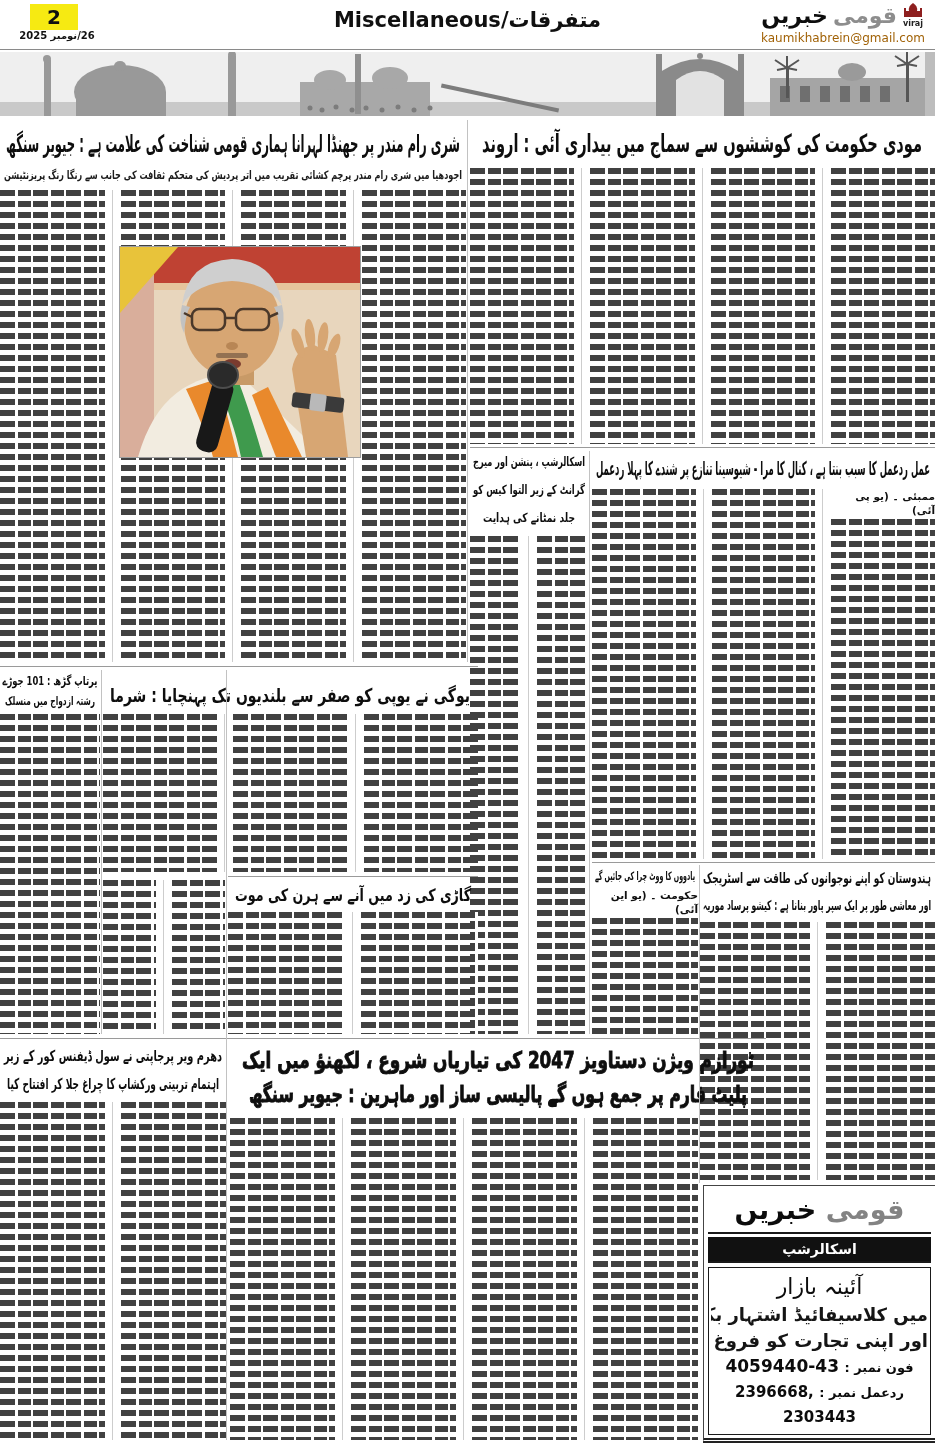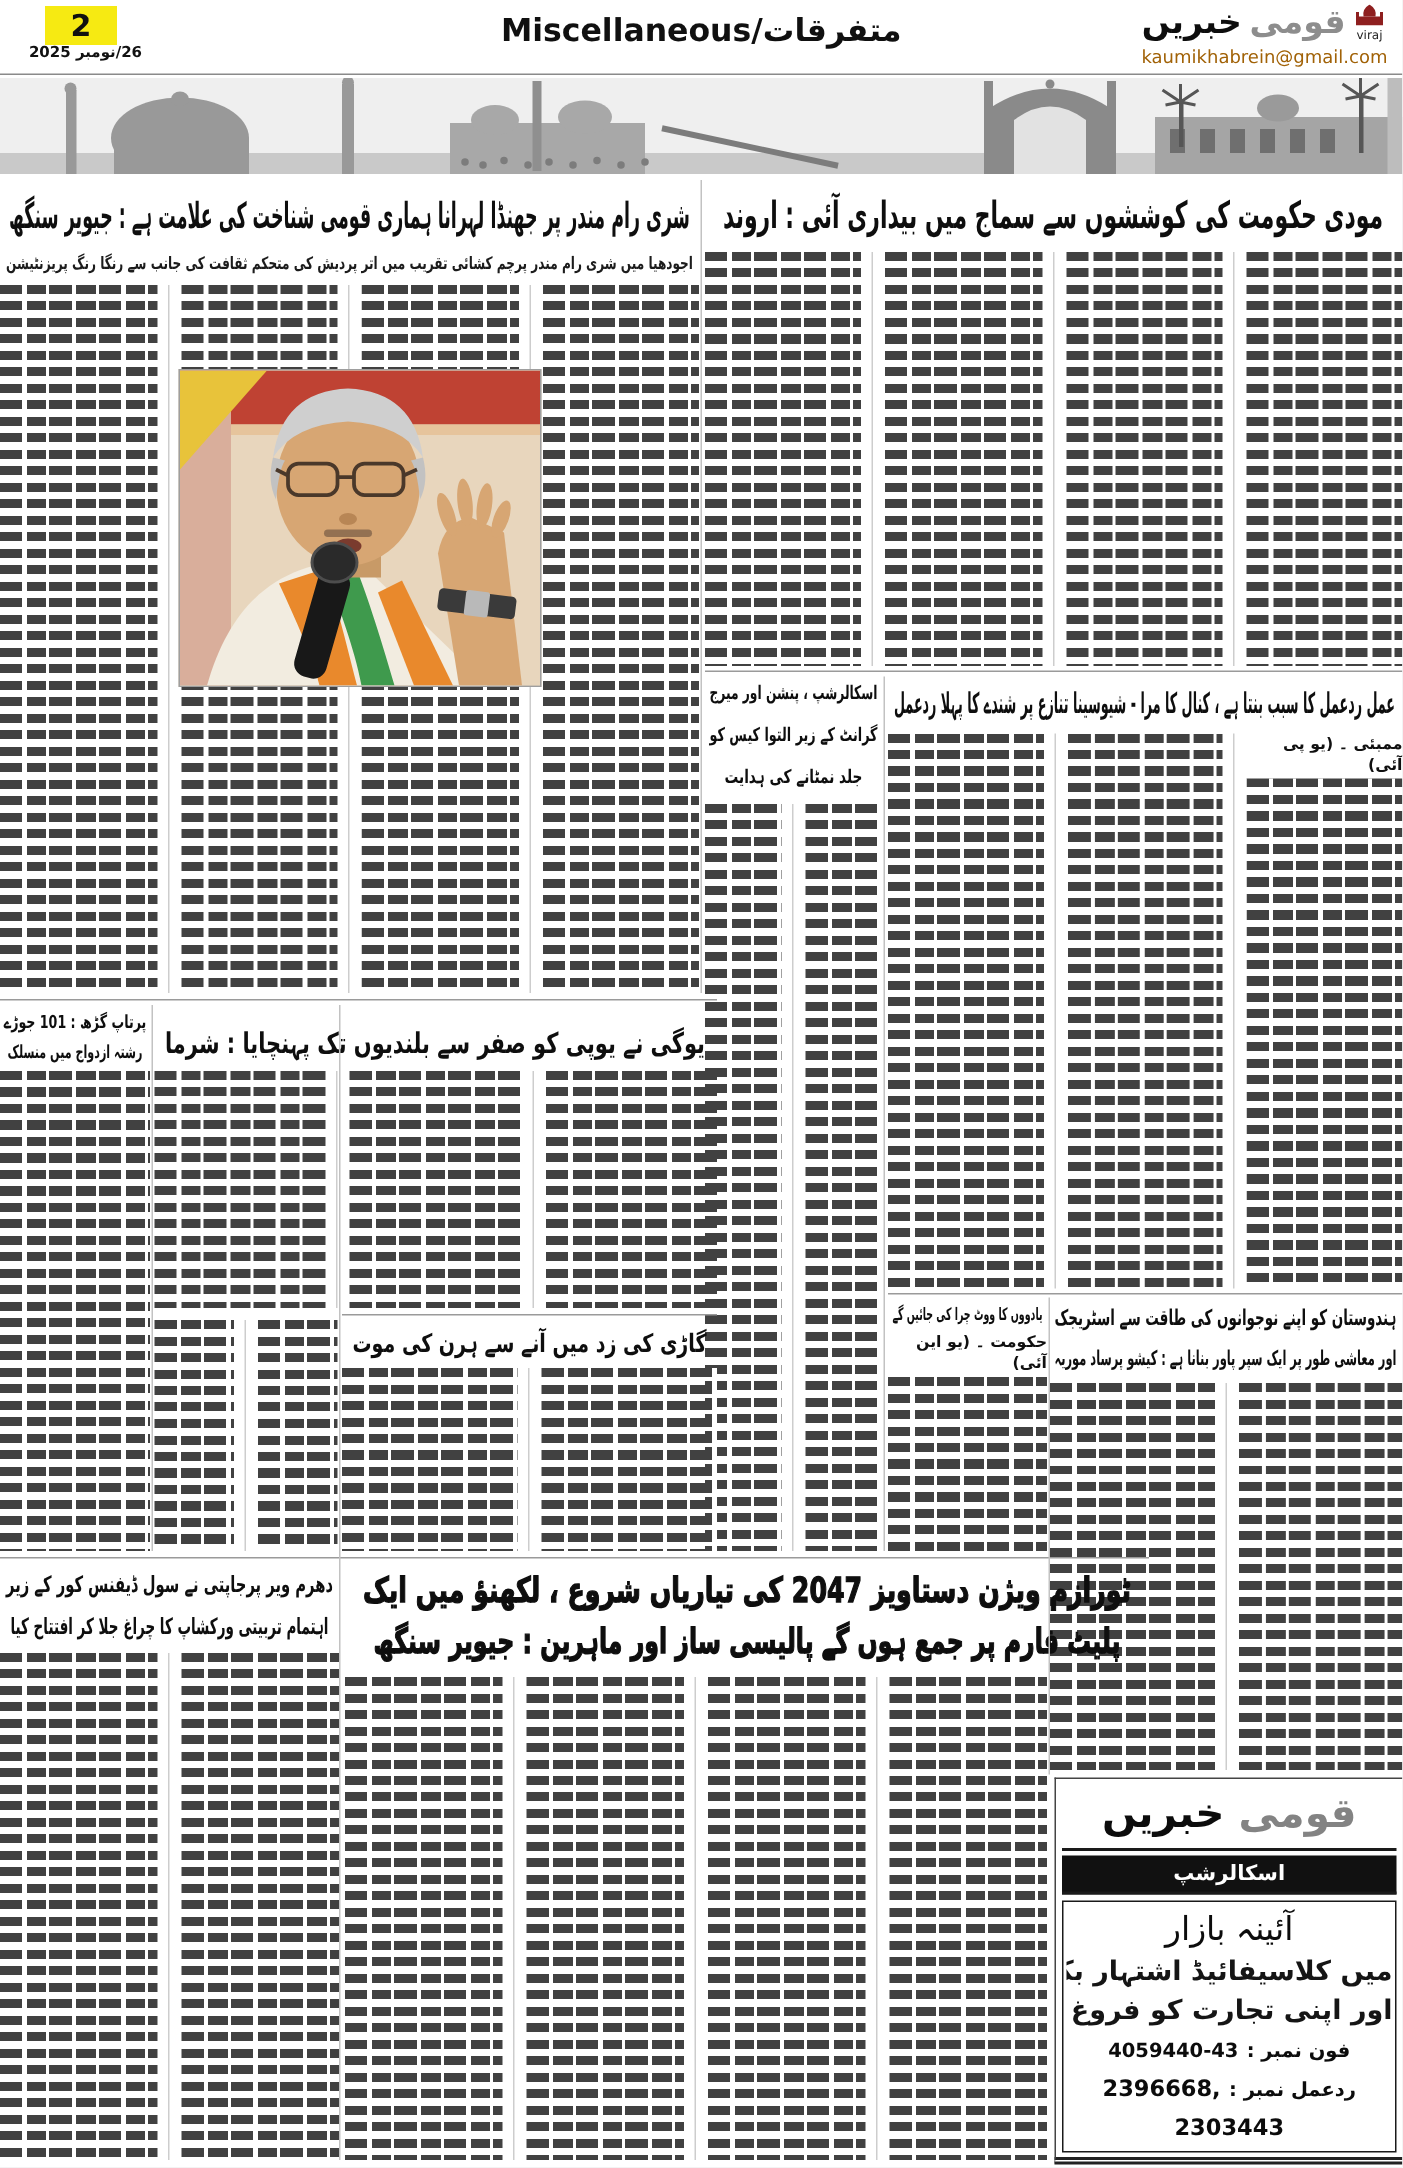--- a/index.html
+++ b/index.html
@@ -12,21 +12,21 @@
   .header{position:absolute;left:0;top:0;width:935px;height:50px;border-bottom:1px solid #8a8a8a;background:#fff}
   .pagenum{position:absolute;left:30px;top:4px;width:48px;height:26px;background:#f6ea12;color:#101010;
            font-weight:bold;font-size:20px;text-align:center;line-height:26px}
   .date{position:absolute;left:2px;top:30px;width:110px;text-align:center;font-weight:bold;font-size:10px;color:#111}
   .section-title{position:absolute;left:0;top:8px;width:935px;text-align:center;font-weight:bold;font-size:21px;color:#101010}
   .masthead{position:absolute;right:38px;top:3px;text-align:right}
   .masthead .w1{color:#8d8d8d;font-weight:bold;font-size:22px}
   .masthead .w2{color:#0d0d0d;font-weight:bold;font-size:22px}
   .email{position:absolute;right:10px;top:31px;font-weight:normal;font-size:12px;color:#a16207;direction:ltr}
   .logo{position:absolute;right:8px;top:2px;width:28px;text-align:center}
-  .logo .viraj{font-size:8px;font-weight:normal;color:#222;display:block;margin-top:-2px}
+  .logo .viraj{font-size:8px;font-weight:bold;color:#222;display:block;margin-top:-2px}
   
   .hrule{position:absolute;height:1px;background:#9a9a9a}
   .vrule{position:absolute;width:1px;background:#c2c2c2}
   
   svg text{font-family:"DejaVu Sans",sans-serif;fill:#0e0e0e;font-weight:bold}
   .subdeck text{fill:#1c1c1c}
   
   .cols{position:absolute;display:flex;flex-direction:row-reverse;gap:8px}
   .col{flex:1;display:flex;flex-direction:column;gap:2px;min-width:0}
   .col + .col{border-right:1px solid #cdcdcd;padding-right:7px}
@@ -38,21 +38,21 @@
   .classified{position:absolute;left:703px;top:1185px;width:232px;height:258px;background:#fff;
               border-left:1px solid #444;border-top:1px solid #444;border-bottom:5px double #222;padding:2px 4px 0 4px}
   .cl-mast{text-align:center;font-weight:bold;font-size:27px;direction:rtl;line-height:44px;border-bottom:2px solid #1a1a1a}
   .cl-mast .g{color:#838383}.cl-mast .b{color:#0c0c0c}
   .cl-bar{margin-top:3px;background:#111;color:#fff;text-align:center;font-weight:bold;font-size:14px;
           line-height:24px;direction:rtl;border-bottom:2px solid #1a1a1a}
   .cl-box{margin-top:4px;border:1px solid #1a1a1a;height:168px;padding:4px 2px;text-align:center}
   .cl-title{font-weight:normal;font-size:22px;direction:rtl;color:#0c0c0c;line-height:30px}
   .cl-line{font-size:18px;font-weight:bold;direction:rtl;color:#151515;line-height:26px;white-space:nowrap;overflow:hidden}
   .cl-phone{direction:rtl;font-weight:bold;color:#0c0c0c;line-height:24px}
-  .cl-phone .lbl{font-size:13px}.cl-phone .num{font-size:13px;direction:ltr;unicode-bidi:embed}
+  .cl-phone .lbl{font-size:13px}.cl-phone .num{font-size:17px;direction:ltr;unicode-bidi:embed}
   .cl-fax .num{font-size:15px}
   .photo-frame{position:absolute;left:119px;top:246px;width:242px;height:212px;border:1px solid #9e9e9e;background:#e8d6bd}
 </style>
 </head>
 <body>
 
 <div class="page">
 
   <div class="header">
     <div class="pagenum">2</div>

